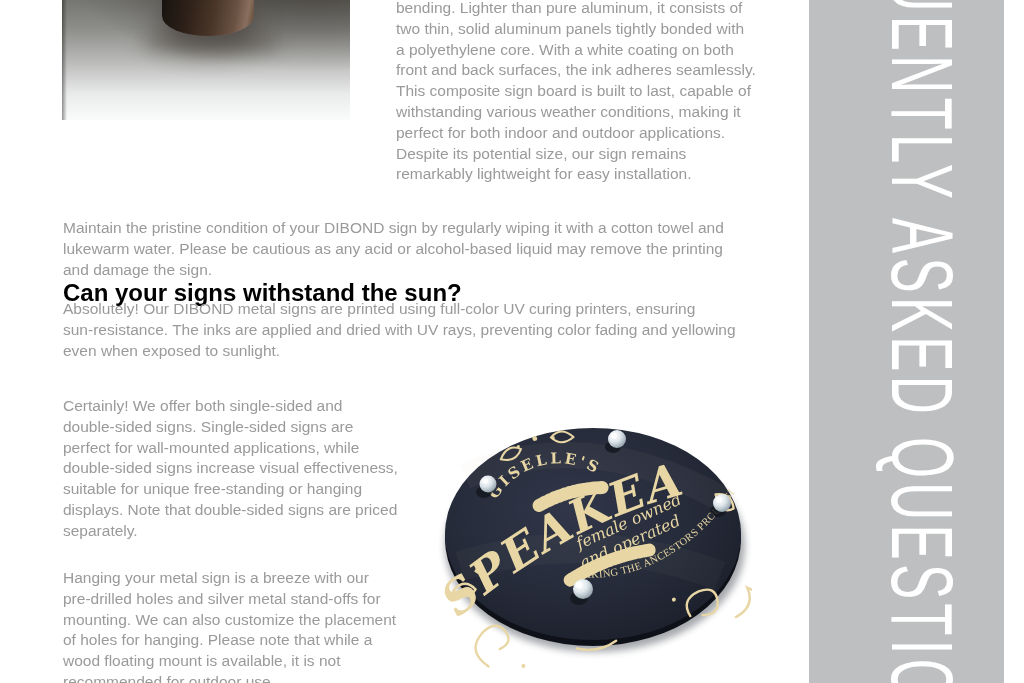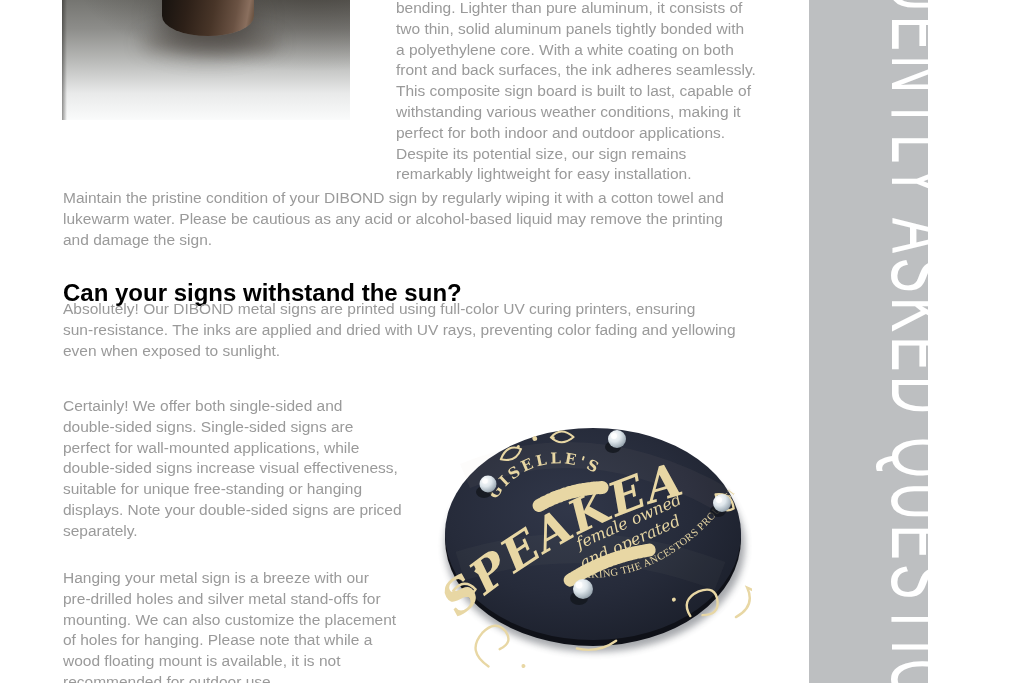--- a/index.html
+++ b/index.html
@@ -2,21 +2,21 @@
 <html style="--sidebar-bg: #bdbfc1; --sidebar-text: #ffffff; --heading: #161616; --body-text: #9a9a9a; --sign-board: #262b3a; --sign-lettering: #e8d7a4; --standoff-silver: #ccd6dd;"><head>
 <meta charset="utf-8">
 <style>
   :root{
     --sidebar-bg:#bdbfc1; --sidebar-text:#ffffff; --heading:#161616; --body-text:#9a9a9a;
     --sign-board:#262b3a; --sign-lettering:#e8d7a4; --standoff-silver:#ccd6dd;
   }
   *{margin:0;padding:0;box-sizing:border-box;}
   html,body{width:1024px;height:683px;overflow:hidden;background:#fff;
     font-family:"Liberation Sans",sans-serif;}
-  .page{position:relative;width:928px;height:683px;background:#fff;overflow:hidden;}
+  .page{position:relative;width:1004px;height:683px;background:#fff;overflow:hidden;}
 
   
   .sidebar{position:absolute;left:809px;top:0;width:215px;height:683px;
     background:var(--sidebar-bg);overflow:hidden;}
   .vtext{position:absolute;top:-190px;right:58px;writing-mode:vertical-rl;
     line-height:1;font-size:88px;letter-spacing:7px;color:var(--sidebar-text);
     font-weight:400;transform:scaleY(.6);transform-origin:top right;white-space:nowrap;}
 
   
   .photo-standoff{position:absolute;left:62px;top:0;width:288px;height:120px;overflow:hidden;
@@ -29,21 +29,21 @@
     border-radius:6px 6px 46px 46px / 4px 4px 20px 20px;
     background:linear-gradient(100deg,#191410 4%,#2d2018 28%,#483528 55%,#6a5243 78%,#8a6f5e 90%,#55412f 100%);
     box-shadow:0 12px 26px rgba(55,50,45,.55);}
   .cyl-shadow{position:absolute;left:78px;top:30px;width:140px;height:26px;border-radius:50%;
     background:rgba(60,52,46,.38);filter:blur(9px);}
 
   
   .lines{white-space:pre-line;color:var(--body-text);font-size:15.5px;line-height:20.8px;}
   .intro{position:absolute;left:396px;top:-2px;}
   .section{position:absolute;left:63px;}
-  .s1h{top:183px;} .s1b{top:188px;}
+  .s1h{top:183px;} .s1b{top:218px;}
   .s2h{top:279px;} .s2b{top:299px;}
   .s3h{top:375px;} .s3b{top:396px;}
   .s4h{top:548px;} .s4b{top:568px;}
 
   
   .photo-sign{position:absolute;left:430px;top:406px;width:322px;height:270px;}
   .photo-sign svg{display:block;}
   .sign-cream{fill:var(--sign-lettering);}
   .flourish{stroke:var(--sign-lettering);fill:none;stroke-linecap:round;}
 </style>
@@ -74,21 +74,21 @@
   <h2 class="section s2h">Can your signs withstand the sun?</h2>
   <div class="section lines s2b">Absolutely! Our DIBOND metal signs are printed using full-color UV curing printers, ensuring
 sun-resistance. The inks are applied and dried with UV rays, preventing color fading and yellowing
 even when exposed to sunlight.</div>
 
   <div class="section lines s3b">Certainly! We offer both single-sided and
 double-sided signs. Single-sided signs are
 perfect for wall-mounted applications, while
 double-sided signs increase visual effectiveness,
 suitable for unique free-standing or hanging
-displays. Note your double-sided signs are priced
+displays. Note that double-sided signs are priced
 separately.</div>
 
   <div class="section lines s4b">Hanging your metal sign is a breeze with our
 pre-drilled holes and silver metal stand-offs for
 mounting. We can also customize the placement
 of holes for hanging. Please note that while a
 wood floating mount is available, it is not
 recommended for outdoor use.</div>
 
   <div class="photo-sign">

